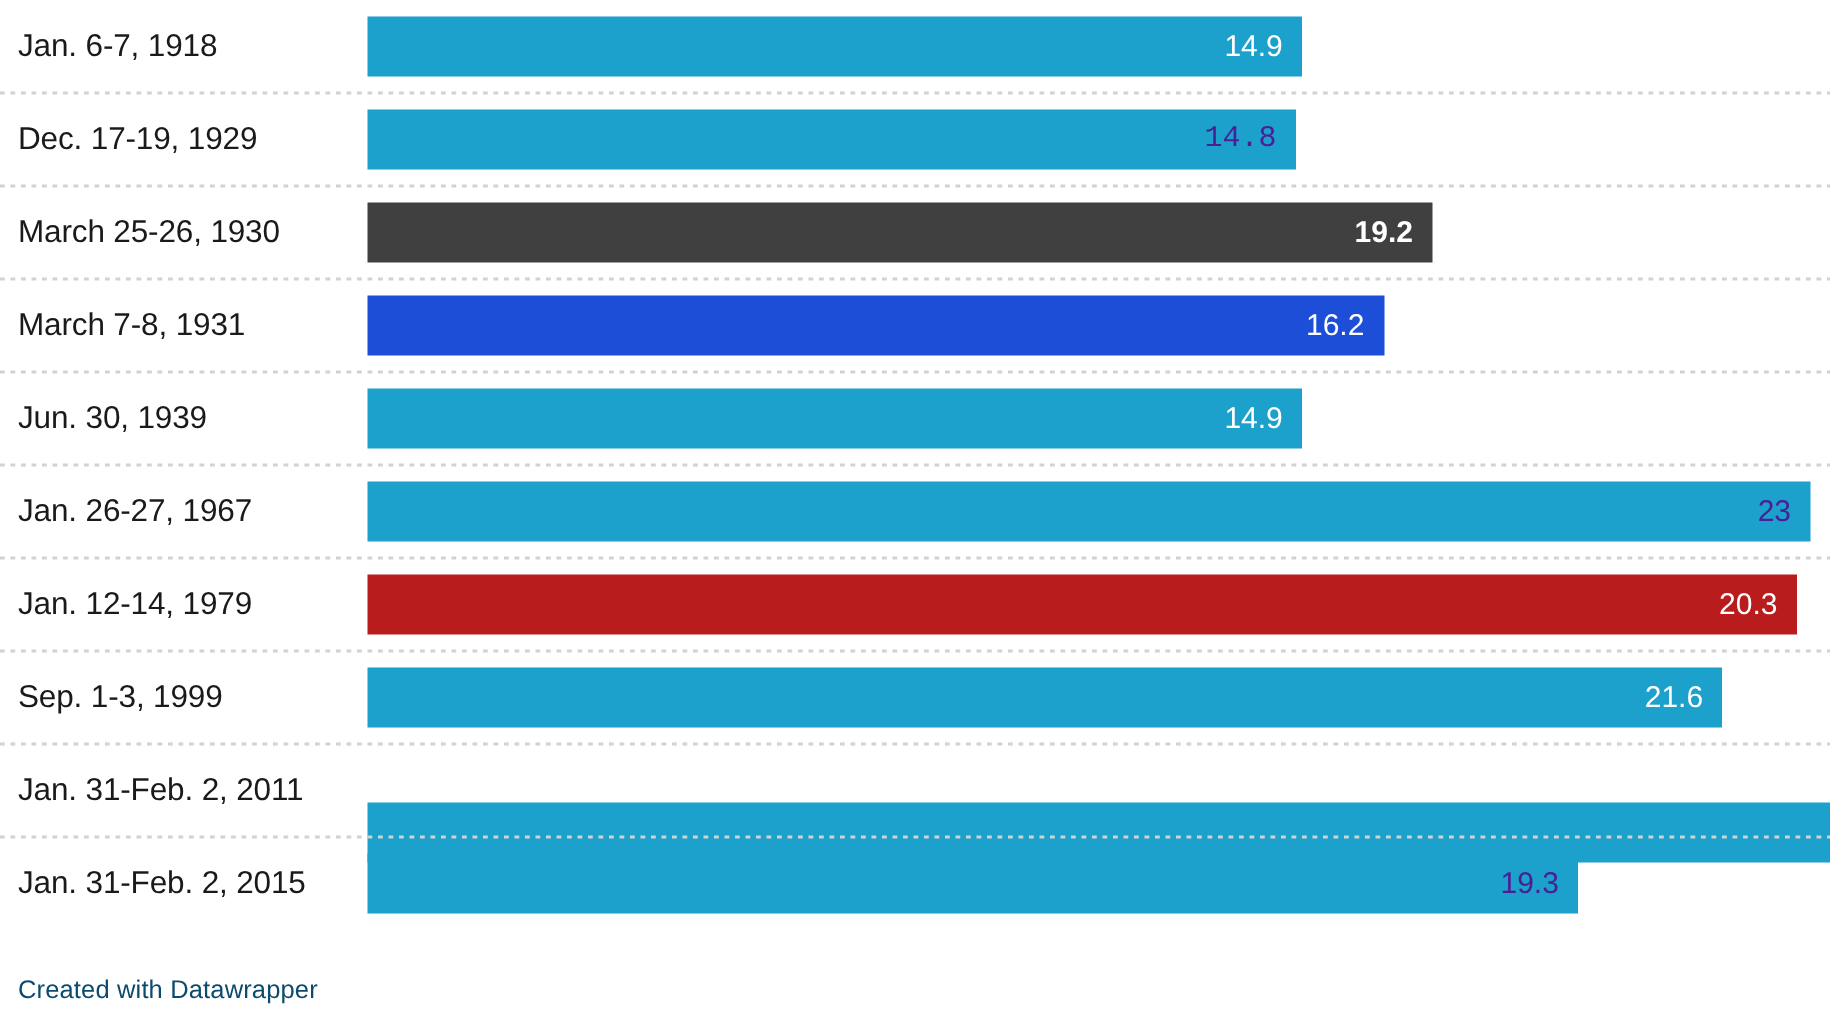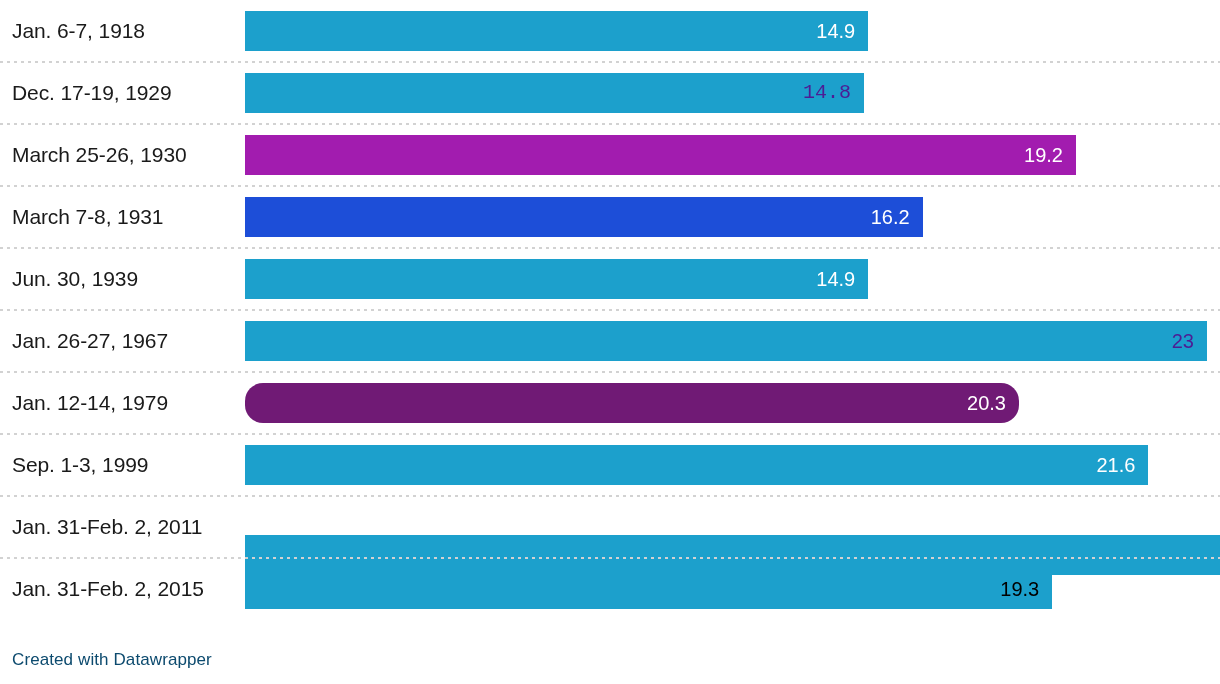--- a/index.html
+++ b/index.html
@@ -113,21 +113,21 @@
         <div class="row-label">Dec. 17-19, 1929</div>
         <div class="bar-track">
           <div class="bar" style="width: 619.026px; background: rgb(28, 160, 204);">
             <span class="bar-value" style="color: #4c1d95; font-family: Liberation Mono, monospace;">14.8</span>
           </div>
         </div>
       </div>
       <div class="bar-row">
         <div class="row-label">March 25-26, 1930</div>
         <div class="bar-track">
-          <div class="bar" style="width: 831px; background: #a21caf;">
+          <div class="bar" style="width: 710px; background: #404040; font-weight: bold;">
             <span class="bar-value" style="color: rgb(255, 255, 255);">19.2</span>
           </div>
         </div>
       </div>
       <div class="bar-row">
         <div class="row-label">March 7-8, 1931</div>
         <div class="bar-track">
           <div class="bar" style="width: 677.583px; background: #1d4ed8;">
             <span class="bar-value" style="color: rgb(255, 255, 255);">16.2</span>
           </div>
@@ -145,21 +145,21 @@
         <div class="row-label">Jan. 26-27, 1967</div>
         <div class="bar-track">
           <div class="bar" style="width: 962px; background: rgb(28, 160, 204);">
             <span class="bar-value" style="color: #4c1d95;">23</span>
           </div>
         </div>
       </div>
       <div class="bar-row">
         <div class="row-label">Jan. 12-14, 1979</div>
         <div class="bar-track">
-          <div class="bar" style="width: 774px; background: #701a75; border-radius: 18px;">
+          <div class="bar" style="width: 953px; background: #b91c1c;">
             <span class="bar-value" style="color: rgb(255, 255, 255);">20.3</span>
           </div>
         </div>
       </div>
       <div class="bar-row">
         <div class="row-label">Sep. 1-3, 1999</div>
         <div class="bar-track">
           <div class="bar" style="width: 903.443px; background: rgb(28, 160, 204);">
             <span class="bar-value" style="color: rgb(255, 255, 255);">21.6</span>
           </div>
@@ -170,21 +170,21 @@
         <div class="bar-track">
           <div class="bar" style="width: 1030px; background: rgb(28, 160, 204); margin-top: 28px;">
             <span class="bar-value" style="color: rgb(255, 255, 255);">21.2</span>
           </div>
         </div>
       </div>
       <div class="bar-row">
         <div class="row-label">Jan. 31-Feb. 2, 2015</div>
         <div class="bar-track">
           <div class="bar" style="width: 807.243px; background: rgb(28, 160, 204);">
-            <span class="bar-value" style="color: #000000;">19.3</span>
+            <span class="bar-value" style="color: #4c1d95;">19.3</span>
           </div>
         </div>
       </div>
     </div>
 
   <div class="footer">Created with Datawrapper</div>
 
 </div>
 
 </body></html>

